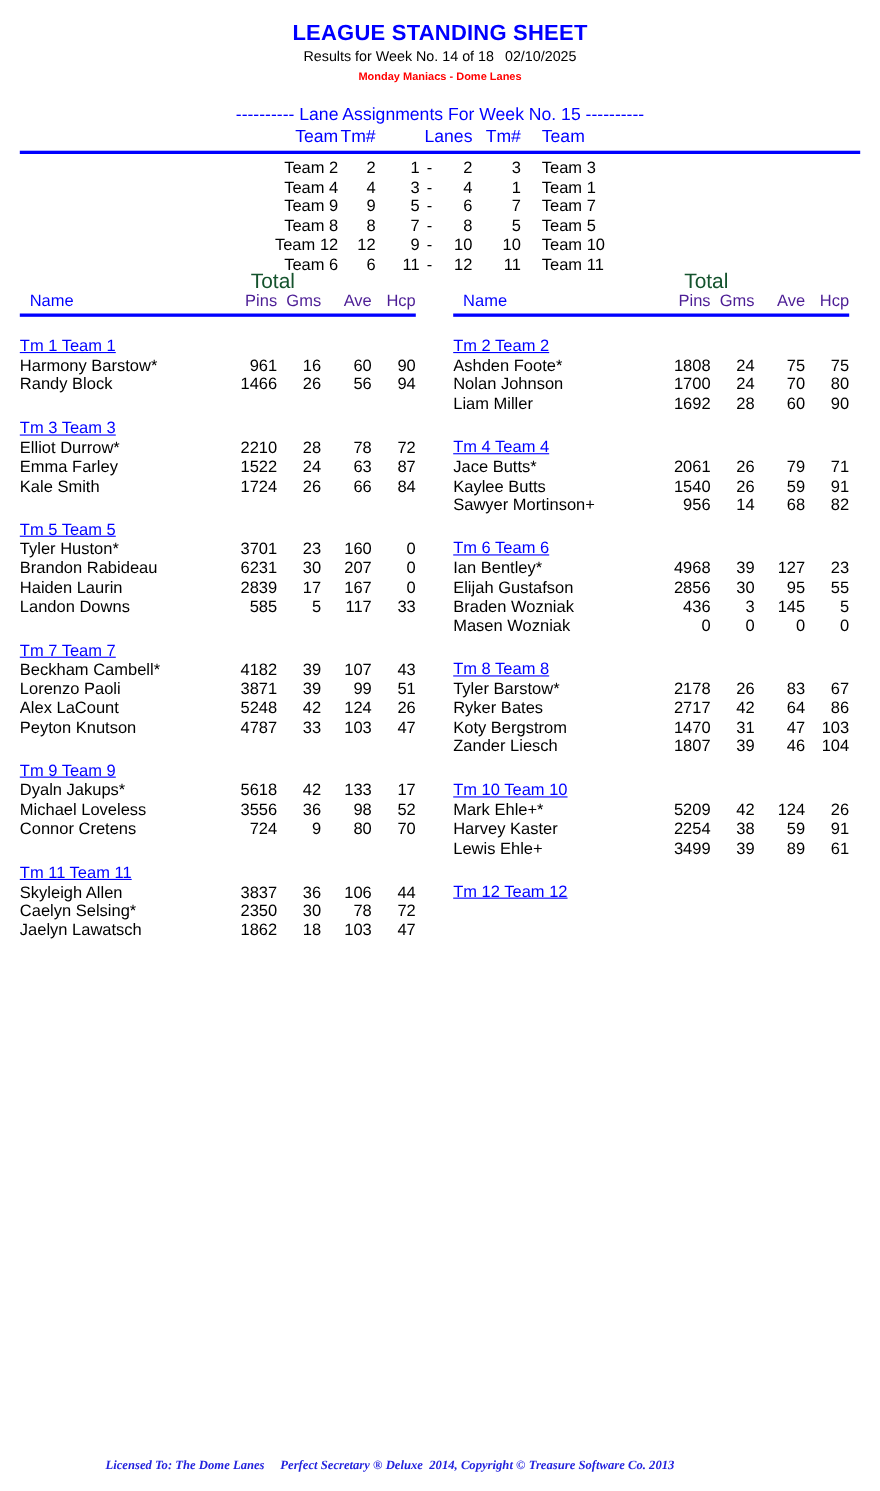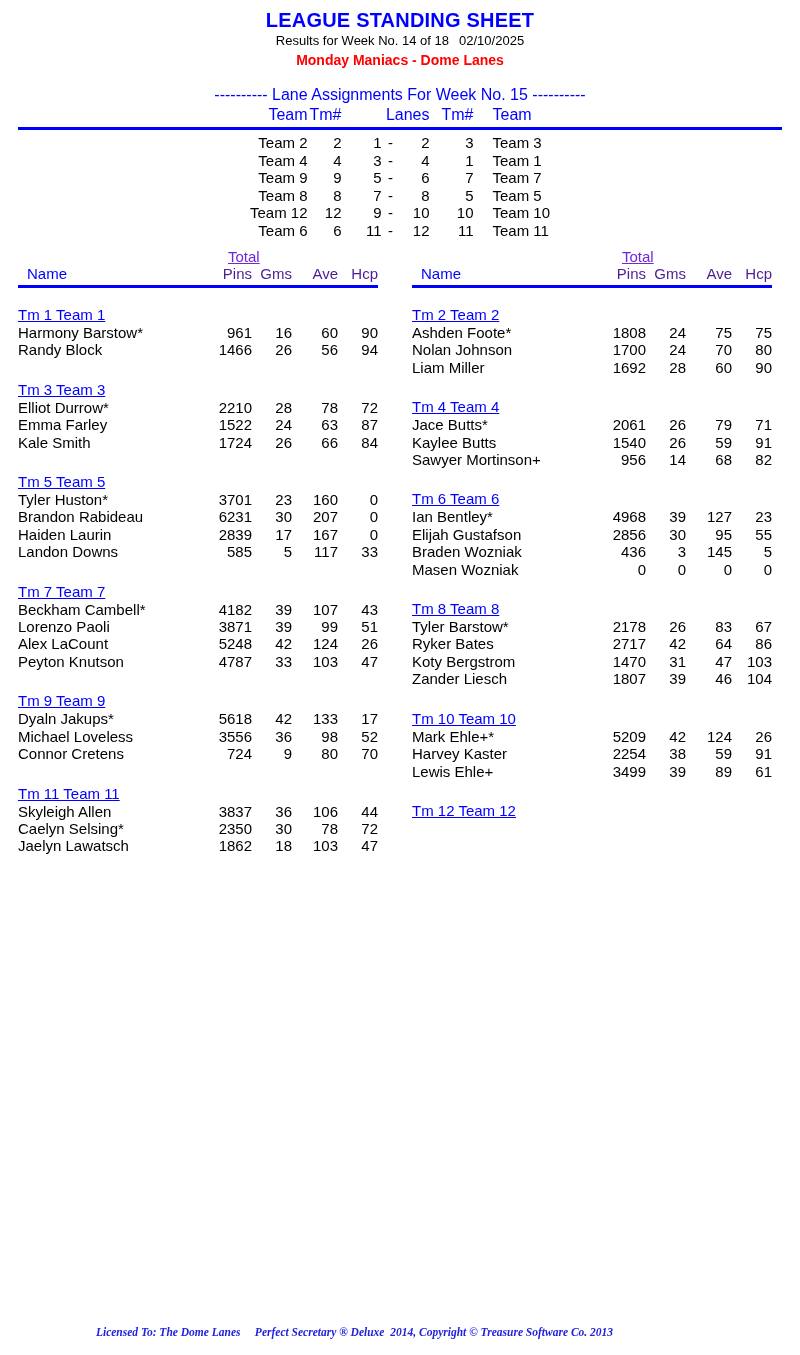--- a/index.html
+++ b/index.html
@@ -13,41 +13,41 @@
     height: 1355px;
     position: relative;
     font-family: "Liberation Sans", sans-serif;
     color: #000000;
     -webkit-font-smoothing: antialiased;
   }
 
   
   .sheet-header {
     text-align: center;
-    padding-top: 9px;
+    padding-top: 19px;
   }
   .sheet-title {
     color: #0000ff;
     font-size: 20px;
     font-weight: bold;
     letter-spacing: 0.2px;
     line-height: 22px;
   }
   .sheet-results {
     color: #000000;
     font-size: 13px;
     line-height: 18px;
     margin-top: 1px;
   }
   .sheet-results .results-date {
     margin-left: 10px;
   }
   .sheet-league {
     color: #ff0000;
-    font-size: 14px;
+    font-size: 10px;
     font-weight: bold;
     line-height: 19px;
     margin-top: 1px;
   }
 
   
   .lanes-block {
     margin-top: 15px;
     text-align: center;
   }
@@ -114,24 +114,23 @@
   }
 
   .col-head {
     position: relative;
     height: 36px;
   }
   .col-head .total-word {
     position: absolute;
     left: 210px;
     top: 0;
-    color: #6d28d9;
-    font-size: 15px;
+    color: #14532d;
+    font-size: 19px;
     line-height: 17px;
-    text-decoration: underline;
   }
   .col-head .head-name {
     position: absolute;
     left: 9px;
     top: 17px;
     color: #0000ff;
     font-size: 15px;
     line-height: 17px;
   }
   .col-head .head-cells {

